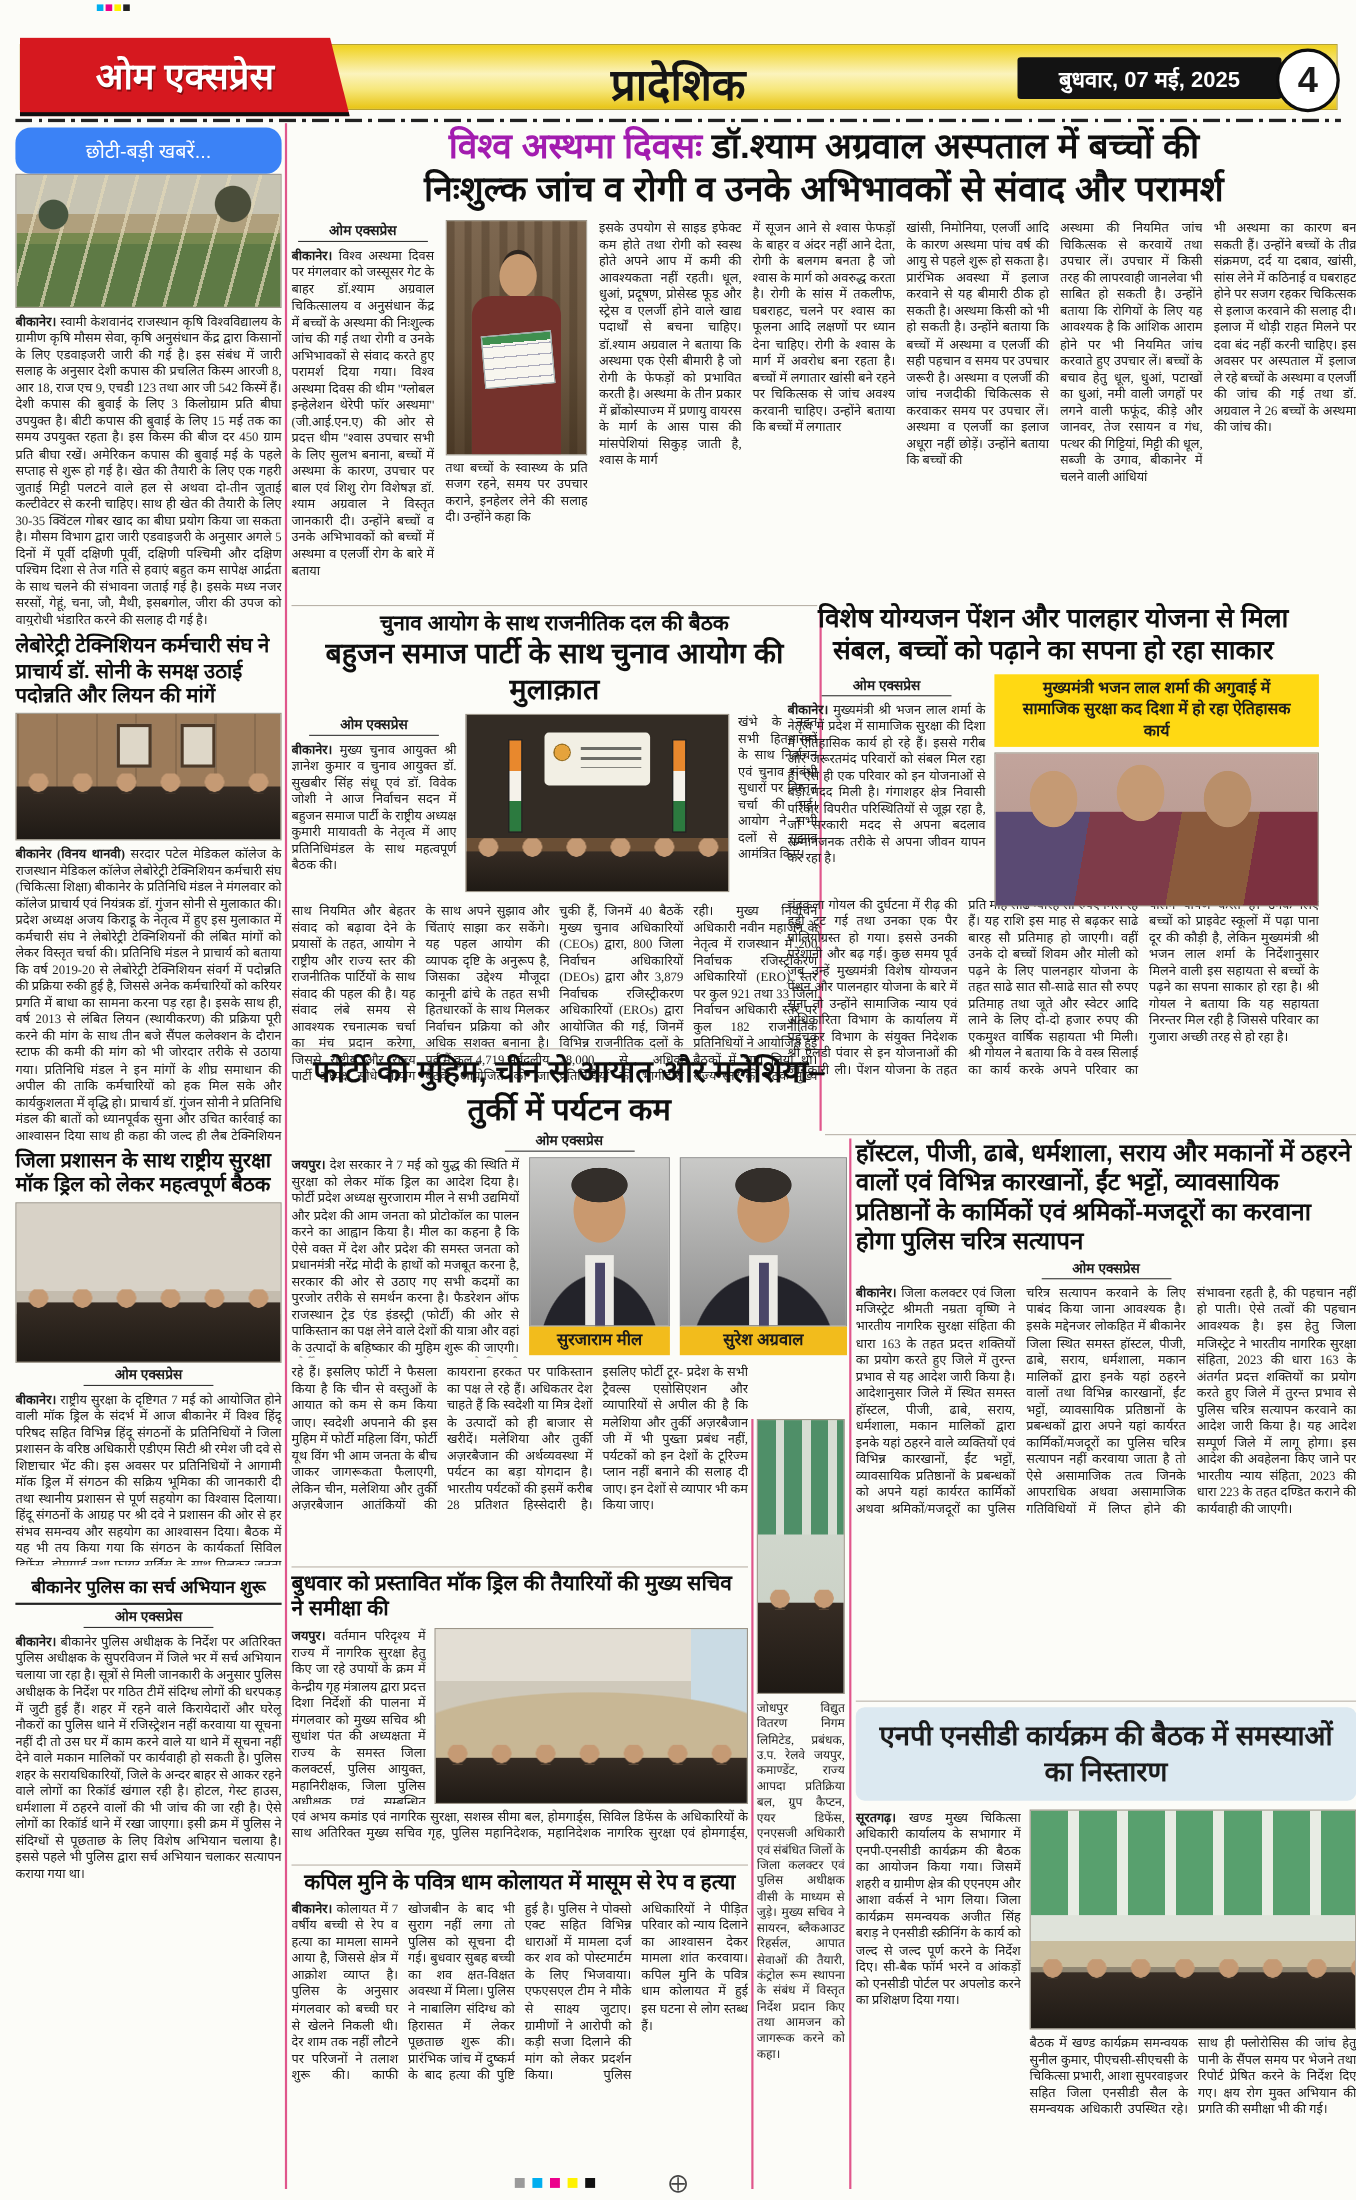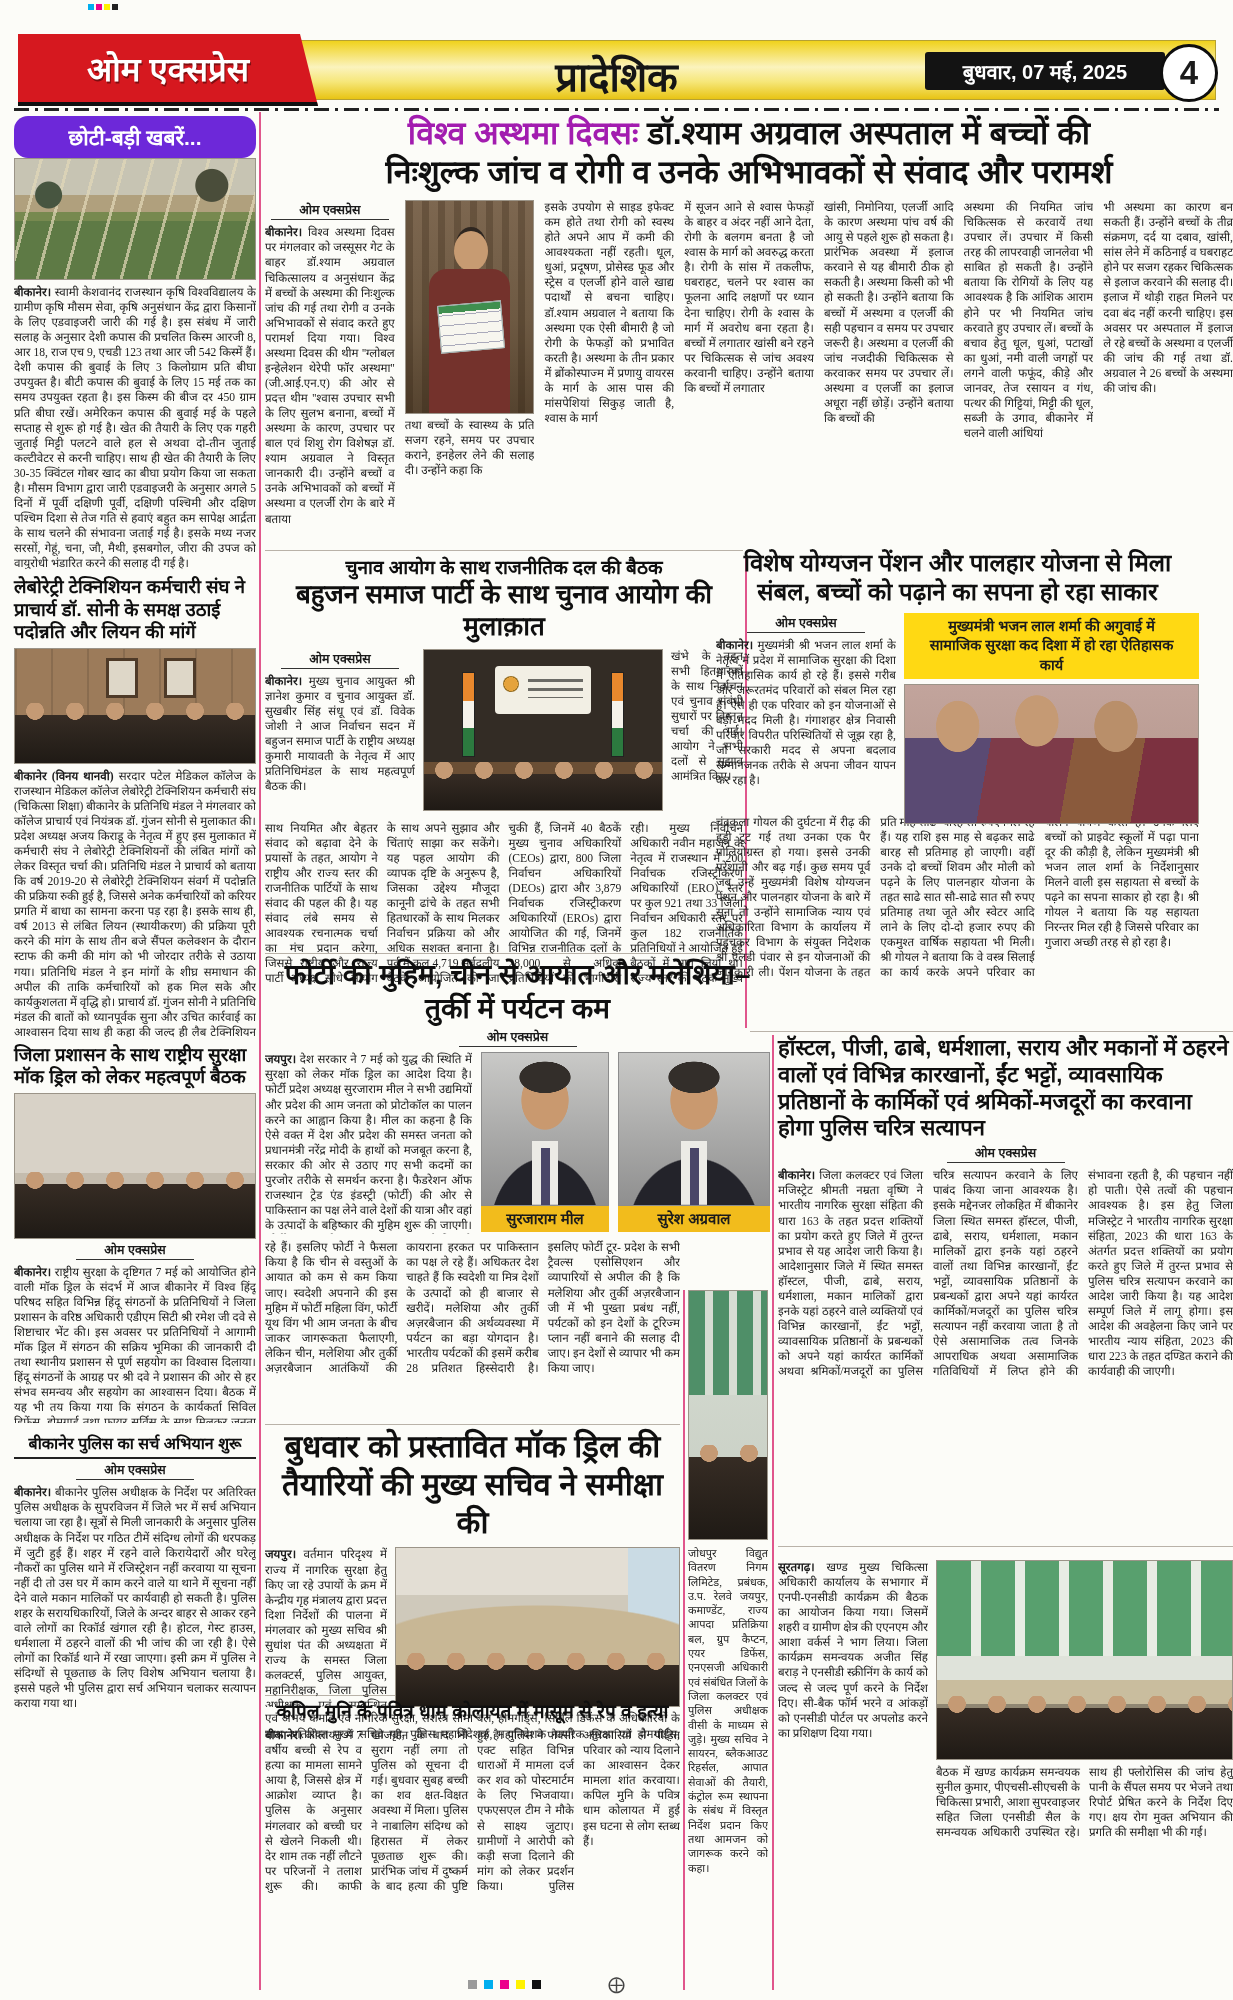--- a/index.html
+++ b/index.html
@@ -35,22 +35,22 @@
   b.dl { font-weight:bold; }
   .byline { display:block; width:118px; margin:2px auto 5px; text-align:center; font-weight:bold;
             font-size:12.5px; border-bottom:1.5px solid #333; padding-bottom:1px;
             font-family:"Liberation Sans",sans-serif; }
   .cols { display:flex; gap:10px; }
   .col { flex:1; overflow:hidden; }
   .vrule { width:2px; background:#e0568c; }
   .hrule { height:1px; background:#b9b2a8; }
 
   
-  .pinkbox { height:42px; background:#6d28d9; border-radius:14px; color:#fff; font-weight:bold;
-             font-size:21px; display:flex; align-items:center; justify-content:center;
+  .pinkbox { height:42px; background:#3b82f6; border-radius:14px; color:#fff; font-weight:normal;
+             font-size:18px; display:flex; align-items:center; justify-content:center;
              font-family:"Liberation Sans",sans-serif; }
   .lh { font-size:18.5px; margin:7px 0 4px; }
   .lk { font-size:16px; text-align:center; border-bottom:2px solid #222; padding:3px 0 4px; margin-top:8px; }
 
   
   .ph { position:relative; overflow:hidden; border:1px solid #9b9488; background:#b9b2a2; }
   .ph-field { background:
       radial-gradient(circle at 82% 22%, #4a4d3a 0 16px, transparent 17px),
       radial-gradient(circle at 14% 30%, #475540 0 13px, transparent 14px),
       repeating-linear-gradient(105deg, transparent 0 24px, rgba(226,216,184,.7) 24px 27px),
@@ -249,21 +249,21 @@
       </div>
       <div style="width:152px;">
         <div class="portrait"></div>
         <div class="pcap">सुरेश अग्रवाल</div>
       </div>
     </div>
     <div class="bodytext" style="column-count:3; column-gap:9px; height:162px; margin-top:6px; width:415px;">रहे हैं। इसलिए फोर्टी ने फैसला किया है कि चीन से वस्तुओं के आयात को कम से कम किया जाए। स्वदेशी अपनाने की इस मुहिम में फोर्टी महिला विंग, फोर्टी यूथ विंग भी आम जनता के बीच जाकर जागरूकता फैलाएगी, लेकिन चीन, मलेशिया और तुर्की अज़रबैजान आतंकियों की कायराना हरकत पर पाकिस्तान का पक्ष ले रहे हैं। अधिकतर देश चाहते हैं कि स्वदेशी या मित्र देशों के उत्पादों को ही बाजार से खरीदें। मलेशिया और तुर्की अज़रबैजान की अर्थव्यवस्था में पर्यटन का बड़ा योगदान है। भारतीय पर्यटकों की इसमें करीब 28 प्रतिशत हिस्सेदारी है। इसलिए फोर्टी टूर- प्रदेश के सभी ट्रैवल्स एसोसिएशन और व्यापारियों से अपील की है कि मलेशिया और तुर्की अज़रबैजान जी में भी पुख्ता प्रबंध नहीं, पर्यटकों को इन देशों के टूरिज्म प्लान नहीं बनाने की सलाह दी जाए। इन देशों से व्यापार भी कम किया जाए।</div>
   </div>
 
   <div class="abs" style="left:265px; top:1428px; width:415px;">
-    <div class="hl" style="font-size:31px; text-align:center;">बुधवार को प्रस्तावित मॉक ड्रिल की तैयारियों की मुख्य सचिव ने समीक्षा की</div>
+    <div class="hl" style="font-size:19px; ">बुधवार को प्रस्तावित मॉक ड्रिल की तैयारियों की मुख्य सचिव ने समीक्षा की</div>
     <div style="display:flex; gap:8px; margin-top:6px; height:160px;">
       <div class="bodytext" style="width:122px;"><b class="dl">जयपुर।</b> <span>वर्तमान परिदृश्य में राज्य में नागरिक सुरक्षा हेतु किए जा रहे उपायों के क्रम में केन्द्रीय गृह मंत्रालय द्वारा प्रदत्त दिशा निर्देशों की पालना में मंगलवार को मुख्य सचिव श्री सुधांश पंत की अध्यक्षता में राज्य के समस्त जिला कलक्टर्स, पुलिस आयुक्त, महानिरीक्षक, जिला पुलिस अधीक्षक एवं सम्बन्धित विभागों के वरिष्ठ अधिकारियों की वीसी के माध्यम से बैठक आयोजित की गई। बैठक के पश्चात मुख्य सचिव ने मॉक ड्रिल की तैयारियों की समीक्षा की।</span></div>
       <div class="ph ph-conf" style="flex:1;">
         <div class="crowd" style="height:34%;"></div>
       </div>
     </div>
     <div class="bodytext" style="height:30px; margin-top:4px;">एवं अभय कमांड एवं नागरिक सुरक्षा, सशस्त्र सीमा बल, होमगार्ड्स, सिविल डिफेंस के अधिकारियों के साथ अतिरिक्त मुख्य सचिव गृह, पुलिस महानिदेशक, महानिदेशक नागरिक सुरक्षा एवं होमगार्ड्स, अतिरिक्त पुलिस महानिदेशक इंटेलीजेंस, शासन सचिव आपदा प्रबंधन, सूचना एवं जनसम्पर्क आयुक्त, चिकित्सा शिक्षा एवं चिकित्सा विभाग, एनसीसी निदेशक, जयपुर एयरपोर्ट निदेशक, मुख्यालयों के वरिष्ठ अधिकारीगण वीसी से बैठक में सम्मिलित हुए।</div>
   </div>
 
   <div class="abs" style="left:265px; top:1700px; width:415px;">
@@ -278,20 +278,21 @@
     <div class="bodytext" style="height:440px; margin-top:6px; font-size:11px;">जोधपुर विद्युत वितरण निगम लिमिटेड, प्रबंधक, उ.प. रेलवे जयपुर, कमाण्डेंट, राज्य आपदा प्रतिक्रिया बल, ग्रुप कैप्टन, एयर डिफेंस, एनएसजी अधिकारी एवं संबंधित जिलों के जिला कलक्टर एवं पुलिस अधीक्षक वीसी के माध्यम से जुड़े। मुख्य सचिव ने सायरन, ब्लैकआउट रिहर्सल, आपात सेवाओं की तैयारी, कंट्रोल रूम स्थापना के संबंध में विस्तृत निर्देश प्रदान किए तथा आमजन को जागरूक करने को कहा।</div>
   </div>
 
   <div class="abs" style="left:778px; top:1035px; width:455px;">
     <div class="hl" style="font-size:22px; ">हॉस्टल, पीजी, ढाबे, धर्मशाला, सराय और मकानों में ठहरने वालों एवं विभिन्न कारखानों, ईंट भट्टों, व्यावसायिक प्रतिष्ठानों के कार्मिकों एवं श्रमिकों-मजदूरों का करवाना होगा पुलिस चरित्र सत्यापन</div>
     <span class="byline">ओम एक्सप्रेस</span>
     <div class="bodytext" style="column-count:3; column-gap:10px; height:368px;"><b class="dl">बीकानेर।</b> <span>जिला कलक्टर एवं जिला मजिस्ट्रेट श्रीमती नम्रता वृष्णि ने भारतीय नागरिक सुरक्षा संहिता की धारा 163 के तहत प्रदत्त शक्तियों का प्रयोग करते हुए जिले में तुरन्त प्रभाव से यह आदेश जारी किया है। आदेशानुसार जिले में स्थित समस्त हॉस्टल, पीजी, ढाबे, सराय, धर्मशाला, मकान मालिकों द्वारा इनके यहां ठहरने वाले व्यक्तियों एवं विभिन्न कारखानों, ईंट भट्टों, व्यावसायिक प्रतिष्ठानों के प्रबन्धकों को अपने यहां कार्यरत कार्मिकों अथवा श्रमिकों/मजदूरों का पुलिस चरित्र सत्यापन करवाने के लिए पाबंद किया जाना आवश्यक है। इसके मद्देनजर लोकहित में बीकानेर जिला स्थित समस्त हॉस्टल, पीजी, ढाबे, सराय, धर्मशाला, मकान मालिकों द्वारा इनके यहां ठहरने वालों तथा विभिन्न कारखानों, ईंट भट्टों, व्यावसायिक प्रतिष्ठानों के प्रबन्धकों द्वारा अपने यहां कार्यरत कार्मिकों/मजदूरों का पुलिस चरित्र सत्यापन नहीं करवाया जाता है तो ऐसे असामाजिक तत्व जिनके आपराधिक अथवा असामाजिक गतिविधियों में लिप्त होने की संभावना रहती है, की पहचान नहीं हो पाती। ऐसे तत्वों की पहचान आवश्यक है। इस हेतु जिला मजिस्ट्रेट ने भारतीय नागरिक सुरक्षा संहिता, 2023 की धारा 163 के अंतर्गत प्रदत्त शक्तियों का प्रयोग करते हुए जिले में तुरन्त प्रभाव से पुलिस चरित्र सत्यापन करवाने का आदेश जारी किया है। यह आदेश सम्पूर्ण जिले में लागू होगा। इस आदेश की अवहेलना किए जाने पर भारतीय न्याय संहिता, 2023 की धारा 223 के तहत दण्डित कराने की कार्यवाही की जाएगी।</span></div>
   </div>
 
   <div class="abs" style="left:778px; top:1552px; width:455px;">
+    <div class="bluebox">एनपी एनसीडी कार्यक्रम की बैठक में समस्याओं का निस्तारण</div>
     <div style="display:flex; gap:8px; margin-top:8px; height:330px;">
       <div class="bodytext" style="width:150px;"><b class="dl">सूरतगढ़।</b> <span>खण्ड मुख्य चिकित्सा अधिकारी कार्यालय के सभागार में एनपी-एनसीडी कार्यक्रम की बैठक का आयोजन किया गया। जिसमें शहरी व ग्रामीण क्षेत्र की एएनएम और आशा वर्कर्स ने भाग लिया। जिला कार्यक्रम समन्वयक अजीत सिंह बराड़ ने एनसीडी स्क्रीनिंग के कार्य को जल्द से जल्द पूर्ण करने के निर्देश दिए। सी-बैक फॉर्म भरने व आंकड़ों को एनसीडी पोर्टल पर अपलोड करने का प्रशिक्षण दिया गया।</span></div>
       <div style="flex:1;">
         <div class="ph ph-ncd" style="height:198px;">
           <div class="crowd" style="height:32%;"></div>
         </div>
         <div class="bodytext" style="height:120px; margin-top:5px; column-count:2; column-gap:9px;">बैठक में खण्ड कार्यक्रम समन्वयक सुनील कुमार, पीएचसी-सीएचसी के चिकित्सा प्रभारी, आशा सुपरवाइजर सहित जिला एनसीडी सैल के समन्वयक अधिकारी उपस्थित रहे। साथ ही फ्लोरोसिस की जांच हेतु पानी के सैंपल समय पर भेजने तथा रिपोर्ट प्रेषित करने के निर्देश दिए गए। क्षय रोग मुक्त अभियान की प्रगति की समीक्षा भी की गई।</div>
       </div>
     </div>
   </div>

